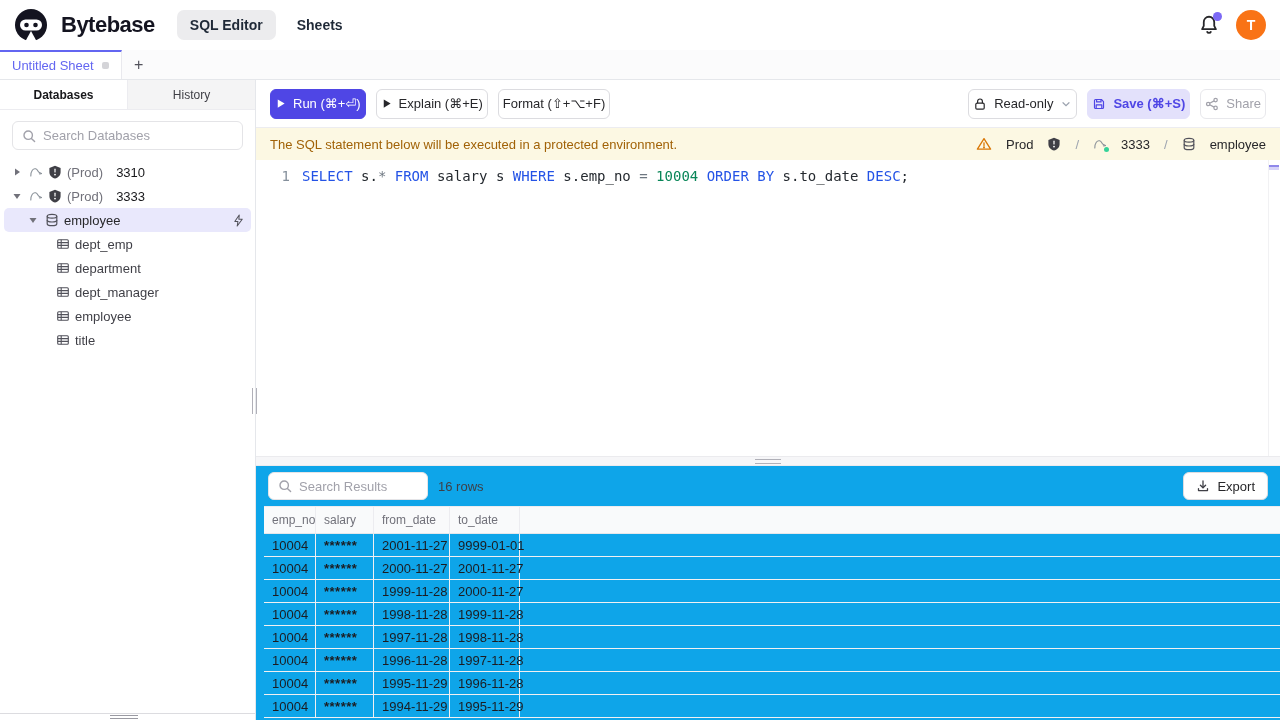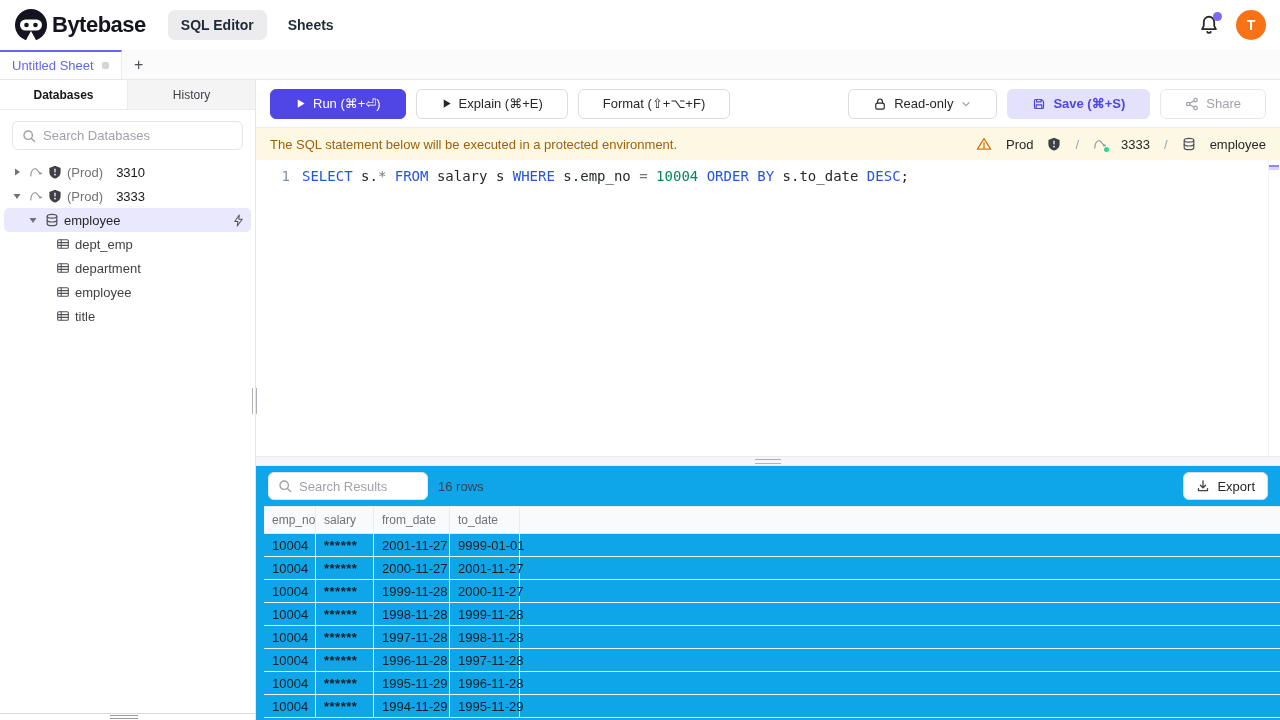--- a/index.html
+++ b/index.html
@@ -9,21 +9,21 @@
     --sql-keyword:#2453e6; --sql-number:#098658; --sql-operator:#6e7781; --sql-text:#24292f;
     --selected-row-bg:#e9e8fc;
   }
   *{box-sizing:border-box;margin:0;padding:0}
   html,body{width:1280px;height:720px;overflow:hidden;background:#fff;
     font-family:"Liberation Sans","DejaVu Sans",sans-serif;color:#18181b;}
   .app{display:flex;flex-direction:column;width:1280px;height:720px}
 
   
   .header{height:50px;display:flex;align-items:center;padding:0 14px;background:#fff;flex:0 0 auto}
-  .brand{display:flex;align-items:center;gap:4px;margin-right:22px}
+  .brand{display:flex;align-items:center;gap:13px;margin-right:22px}
   .brand-name{font-size:22px;font-weight:800;letter-spacing:-.5px;color:#141420}
   .nav{display:flex;align-items:center;gap:8px}
   .nav-item{font-size:14px;font-weight:600;color:#1f2937;padding:7px 13px;border-radius:7px;cursor:pointer}
   .nav-item.active{background:#ececee}
   .header-right{margin-left:auto;display:flex;align-items:center;gap:16px}
   .bell-wrap{position:relative;width:22px;height:22px}
   .bell-badge{position:absolute;top:-2px;right:-2px;width:9px;height:9px;border-radius:50%;background:#7c69f5}
   .avatar{width:30px;height:30px;border-radius:50%;background:var(--avatar-bg);color:#fff;
     display:flex;align-items:center;justify-content:center;font-size:14px;font-weight:700}
 
@@ -60,21 +60,21 @@
   .tree-row .spacer{flex:1}
   .side-bottom{flex:0 0 auto;height:7px;border-top:1px solid #dcdce0;position:relative}
   .side-bottom .hbar{position:absolute;left:110px;top:1px;width:28px;height:4px;
     border-top:1.5px solid #9a9aa2;border-bottom:1.5px solid #9a9aa2}
 
   
   .main{flex:1;display:flex;flex-direction:column;min-width:0}
   .toolbar{height:48px;flex:0 0 auto;display:flex;align-items:center;justify-content:space-between;
     padding:0 14px;border-bottom:1px solid #ececf0}
   .tb-group{display:flex;align-items:center;gap:10px}
-  .btn{display:flex;align-items:center;gap:7px;height:30px;padding:0 24px;border-radius:6px;
+  .btn{display:flex;align-items:center;gap:7px;height:30px;padding:0 4px;border-radius:6px;
     font-size:13px;font-weight:500;background:#fff;border:1px solid #dcdce0;color:#27272a;cursor:pointer;white-space:nowrap}
   .btn.primary{background:var(--accent);border-color:var(--accent);color:#fff}
   .btn.soft{background:var(--accent-soft);border-color:var(--accent-soft);color:var(--accent);font-weight:600}
   .btn.ghost{color:#a1a1aa;border-color:#e8e8ec}
 
   
   .banner{height:30px;flex:0 0 auto;display:flex;align-items:center;justify-content:space-between;
     padding:16px 14px;background:var(--banner-bg);font-size:13px}
   .banner-msg{color:var(--banner-text)}
   .crumb{display:flex;align-items:center;gap:14px;color:#27272a;font-weight:500;font-size:13px}
@@ -271,20 +271,29 @@
             </span>
             <span class="label">department</span>
           </div>
           <div class="tree-row indent2">
             <span>
               <svg width="14" height="14" viewBox="0 0 14 14" fill="none" stroke="#52525b" stroke-width="1.1">
                 <rect x="1.7" y="2.7" width="10.6" height="8.6" rx="1"></rect>
                 <path d="M1.7 5.6 H12.3 M1.7 8.4 H12.3 M5.2 2.7 V11.3"></path>
               </svg>
             </span>
+            <span class="label">dept_manager</span>
+          </div>
+          <div class="tree-row indent2">
+            <span>
+              <svg width="14" height="14" viewBox="0 0 14 14" fill="none" stroke="#52525b" stroke-width="1.1">
+                <rect x="1.7" y="2.7" width="10.6" height="8.6" rx="1"></rect>
+                <path d="M1.7 5.6 H12.3 M1.7 8.4 H12.3 M5.2 2.7 V11.3"></path>
+              </svg>
+            </span>
             <span class="label">employee</span>
           </div>
           <div class="tree-row indent2">
             <span>
               <svg width="14" height="14" viewBox="0 0 14 14" fill="none" stroke="#52525b" stroke-width="1.1">
                 <rect x="1.7" y="2.7" width="10.6" height="8.6" rx="1"></rect>
                 <path d="M1.7 5.6 H12.3 M1.7 8.4 H12.3 M5.2 2.7 V11.3"></path>
               </svg>
             </span>
             <span class="label">title</span>

